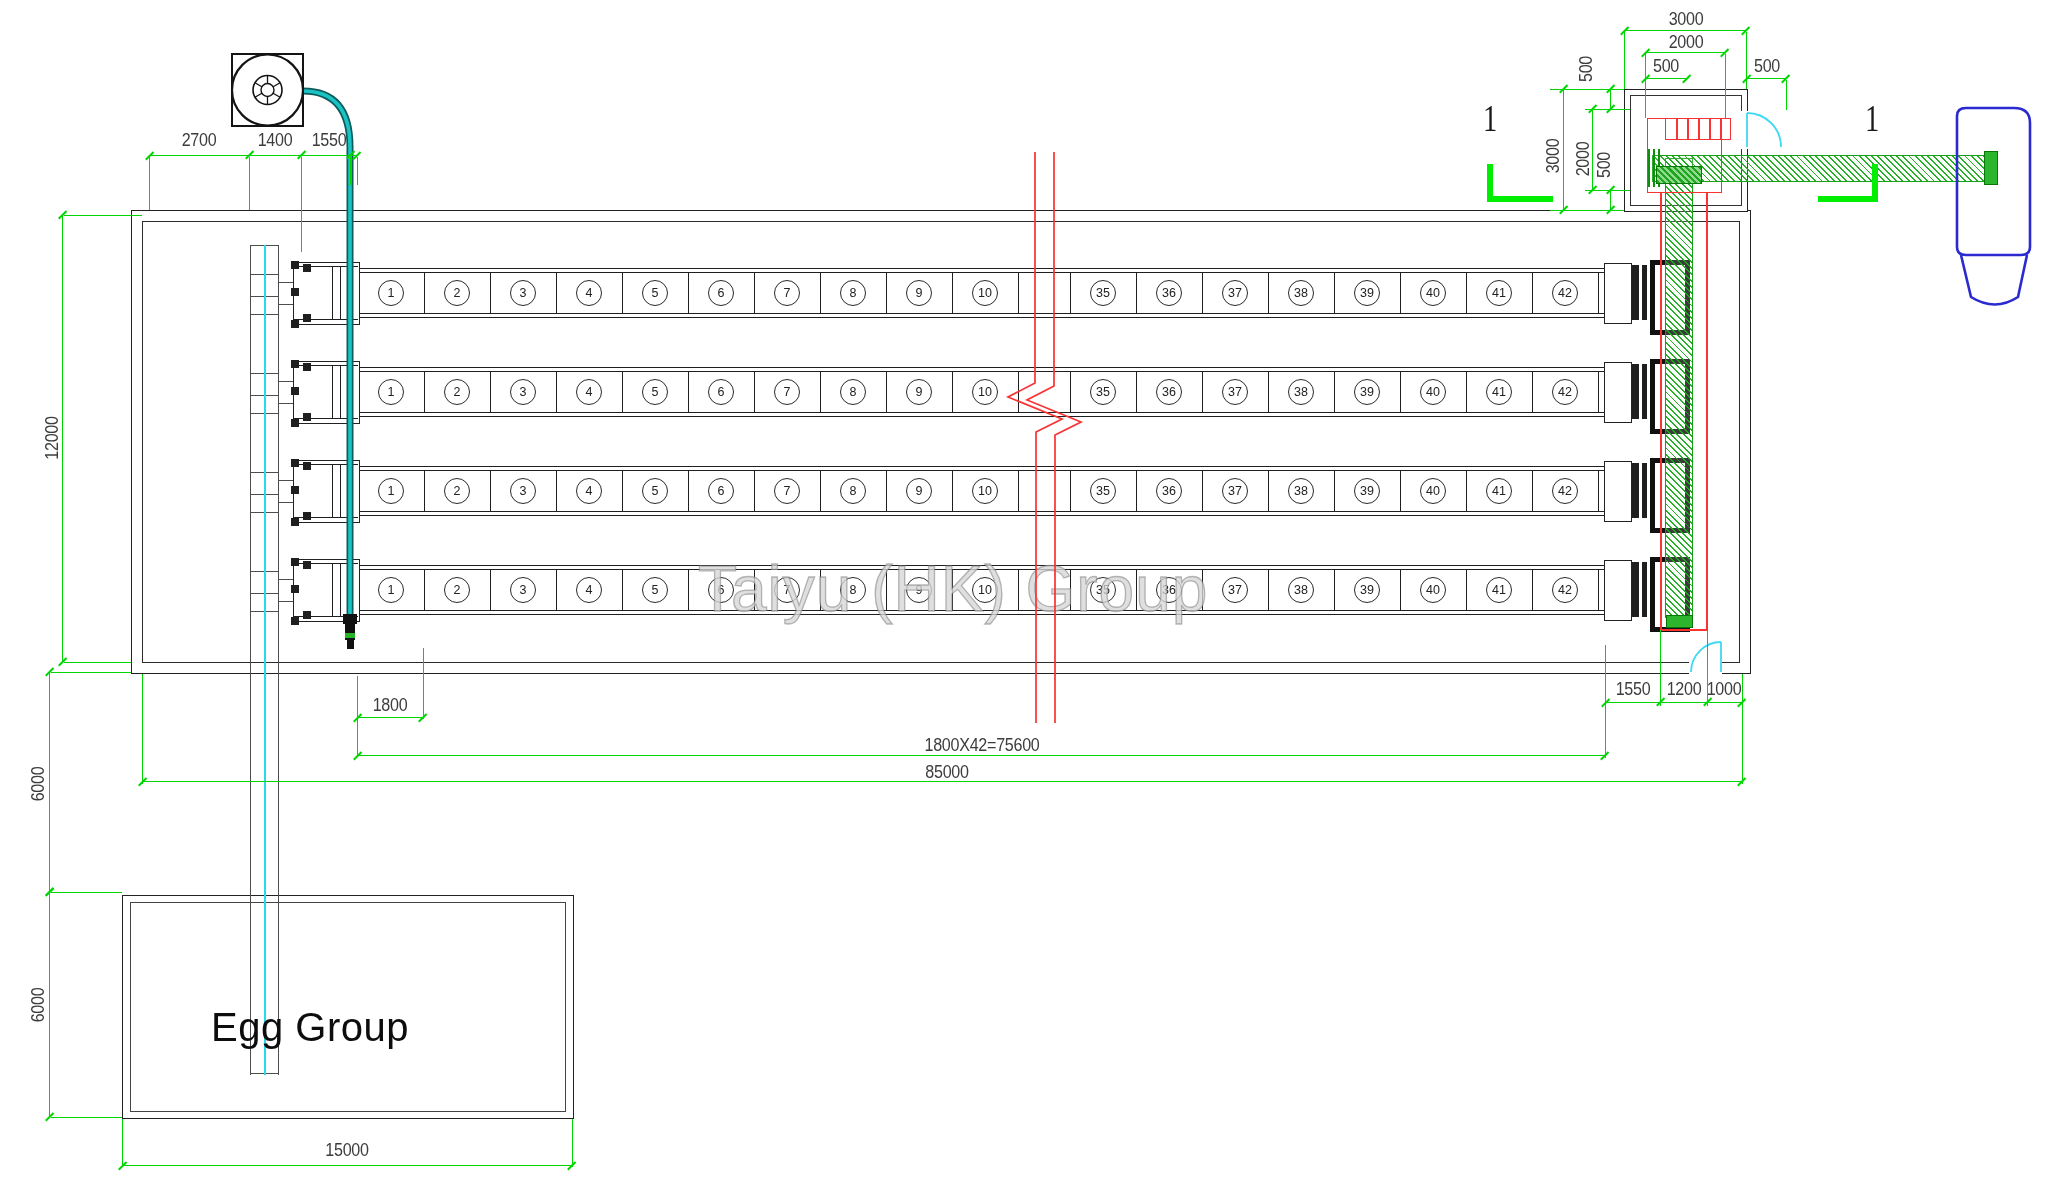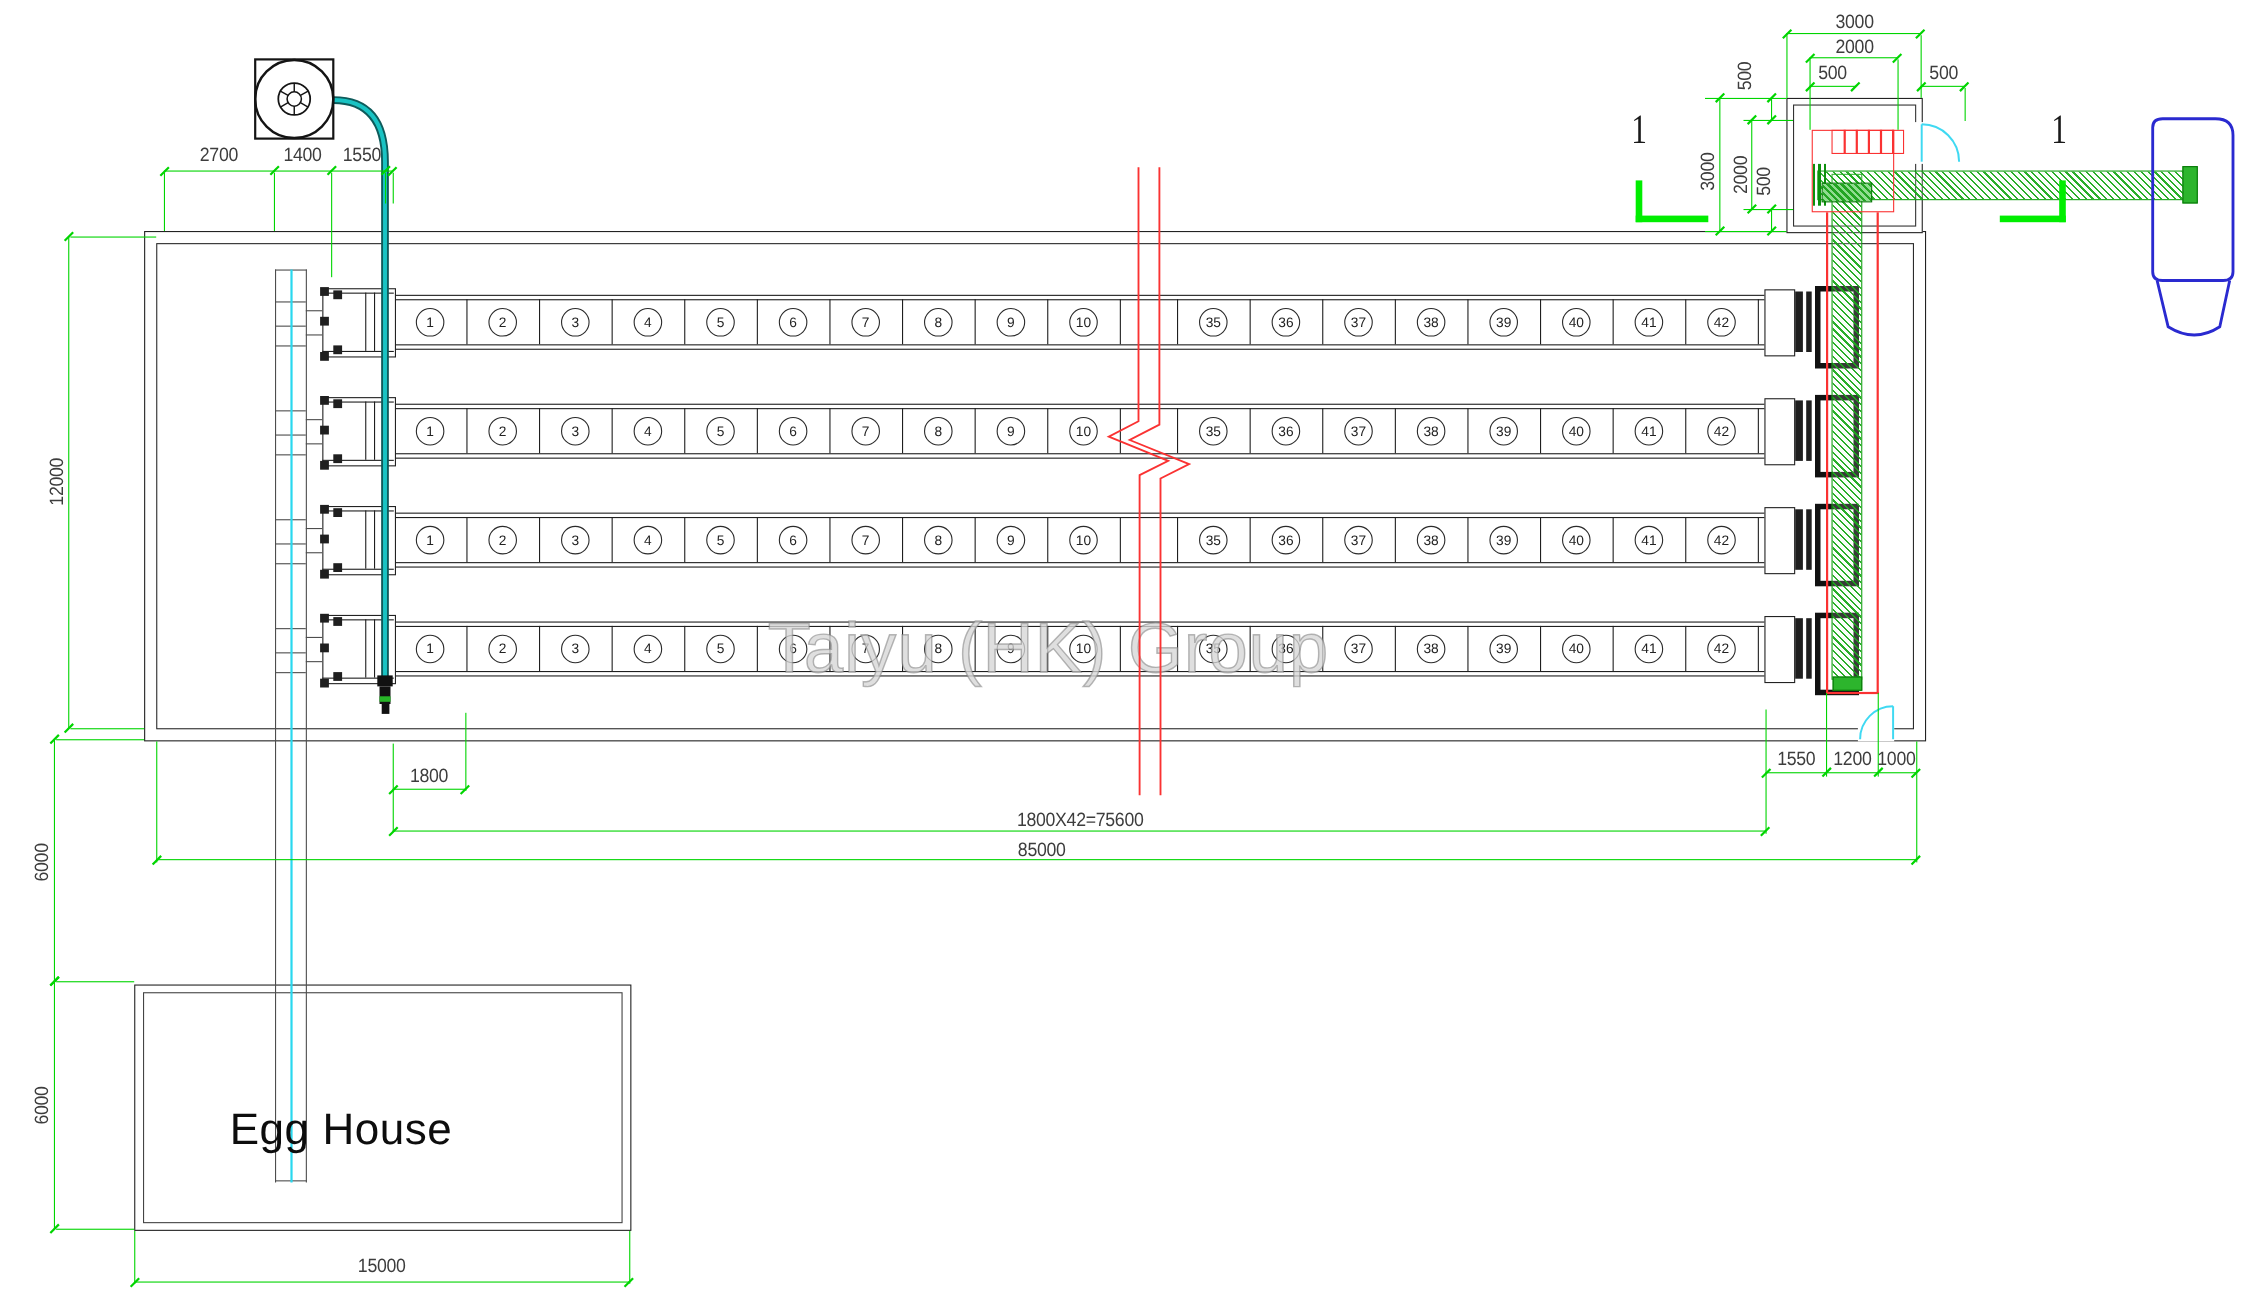--- a/index.html
+++ b/index.html
@@ -55,21 +55,21 @@
   <div class="box" style="left:1630px;top:95px;width:110px;height:109px;border:1.2px solid #333;z-index:12;"></div>
 
   <div class="grayln" style="left:250px;top:245px;width:1.4px;height:830px;z-index:15;"></div>
   <div class="grayln" style="left:278px;top:245px;width:1.4px;height:830px;z-index:15;"></div>
   <div class="grayln" style="left:250px;top:245px;width:29px;height:1.4px;z-index:15;"></div>
   <div class="grayln" style="left:250px;top:1073px;width:29px;height:1.4px;z-index:15;"></div>
   <div class="abs" style="left:264px;top:245px;width:1.6px;height:830px;background:var(--cyan);z-index:16;"></div>
 
   <div class="box" style="left:122px;top:895px;width:450px;height:222px;border:1.8px solid #222;z-index:12;"></div>
   <div class="box" style="left:130px;top:902px;width:434px;height:208px;border:1.2px solid #444;z-index:12;"></div>
-  <div class="ehlabel">Egg House</div>
+  <div class="ehlabel">Egg Group</div>
 
   <div class="wm">Taiyu (HK) Group</div>
 
   <div id="rows">
       <div class="ln" style="left: 296px; top: 268px; width: 1314px; height: 1.2px; z-index: 20;"></div>
       <div class="ln" style="left: 296px; top: 271.8px; width: 1314px; height: 1.2px; z-index: 20;"></div>
       <div class="ln" style="left: 296px; top: 313px; width: 1314px; height: 1.2px; z-index: 20;"></div>
       <div class="ln" style="left: 296px; top: 316.8px; width: 1314px; height: 1.2px; z-index: 20;"></div>
       <div class="dashcol" style="left: 351px; top: 273px; width: 7px; height: 40px;"></div>
       <div class="ln" style="left: 358px; top: 272px; width: 1.1px; height: 41px; z-index: 20;"></div>

